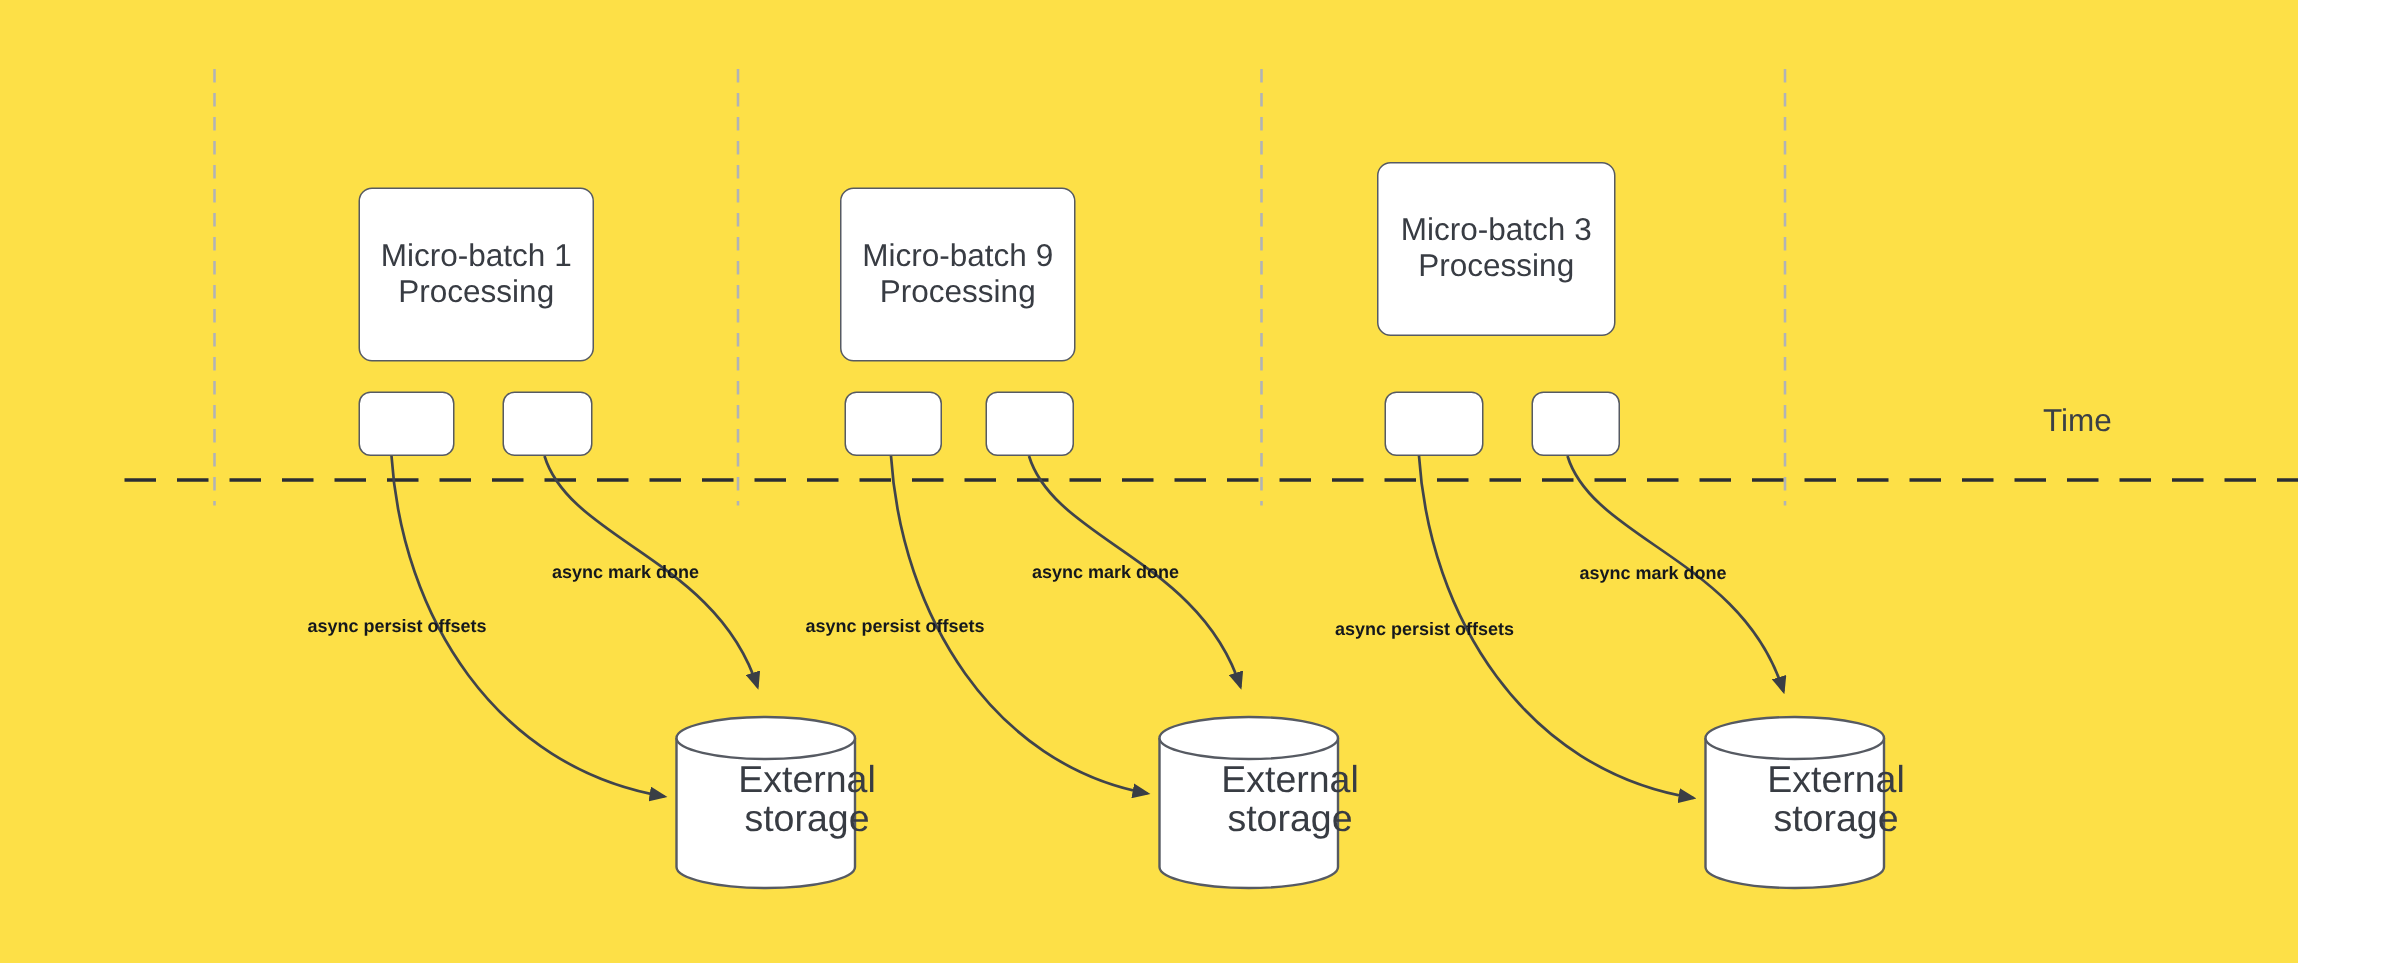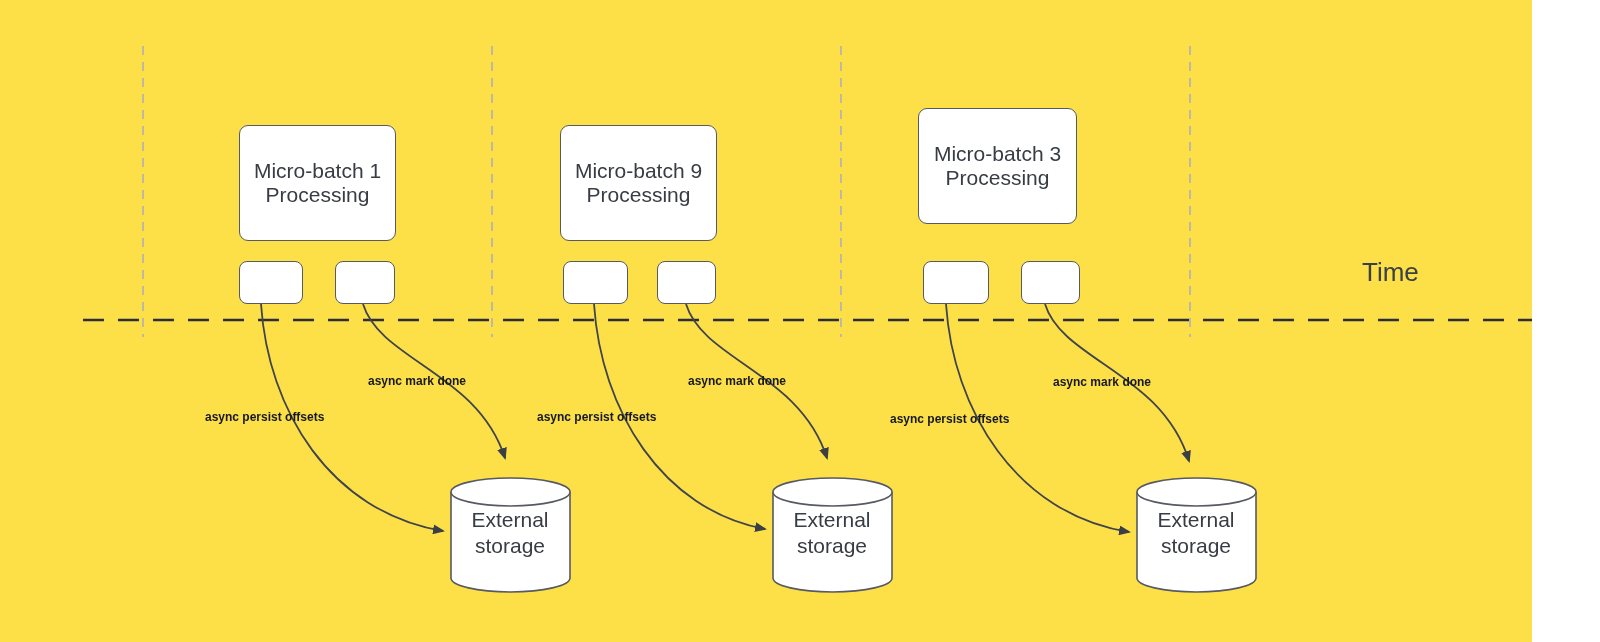--- a/index.html
+++ b/index.html
@@ -43,29 +43,30 @@
     position: absolute;
     font-size: 12px;
     font-weight: 700;
     color: #15181d;
     white-space: nowrap;
   }
   .storage-label {
     position: absolute;
     width: 120px;
     text-align: center;
-    font-size: 21px;
+    font-size: 25px;
     line-height: 26px;
     color: #383c43;
+    margin-left: 28px;
   }
   .time-label {
     position: absolute;
     left: 1362px;
-    top: 257px;
-    font-size: 26px;
+    top: 269px;
+    font-size: 21px;
     color: #3b4046;
   }
 </style>
 </head>
 <body>
 
 <div id="canvas">
 
   <svg id="connector-layer" width="1600" height="642" viewBox="0 0 1600 642" xmlns="http://www.w3.org/2000/svg">
     <defs>

